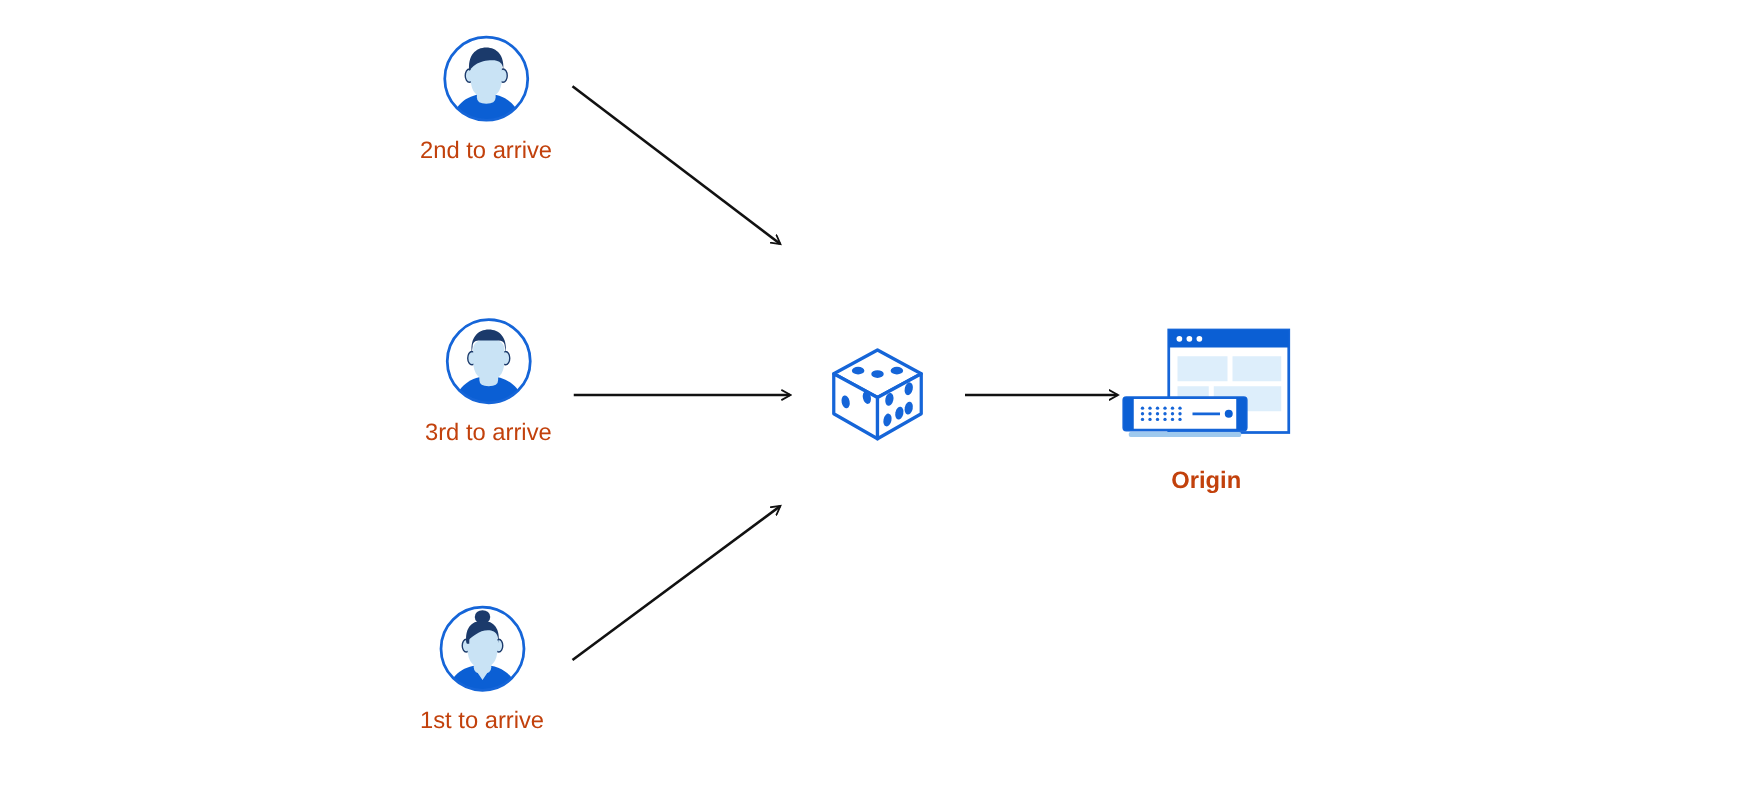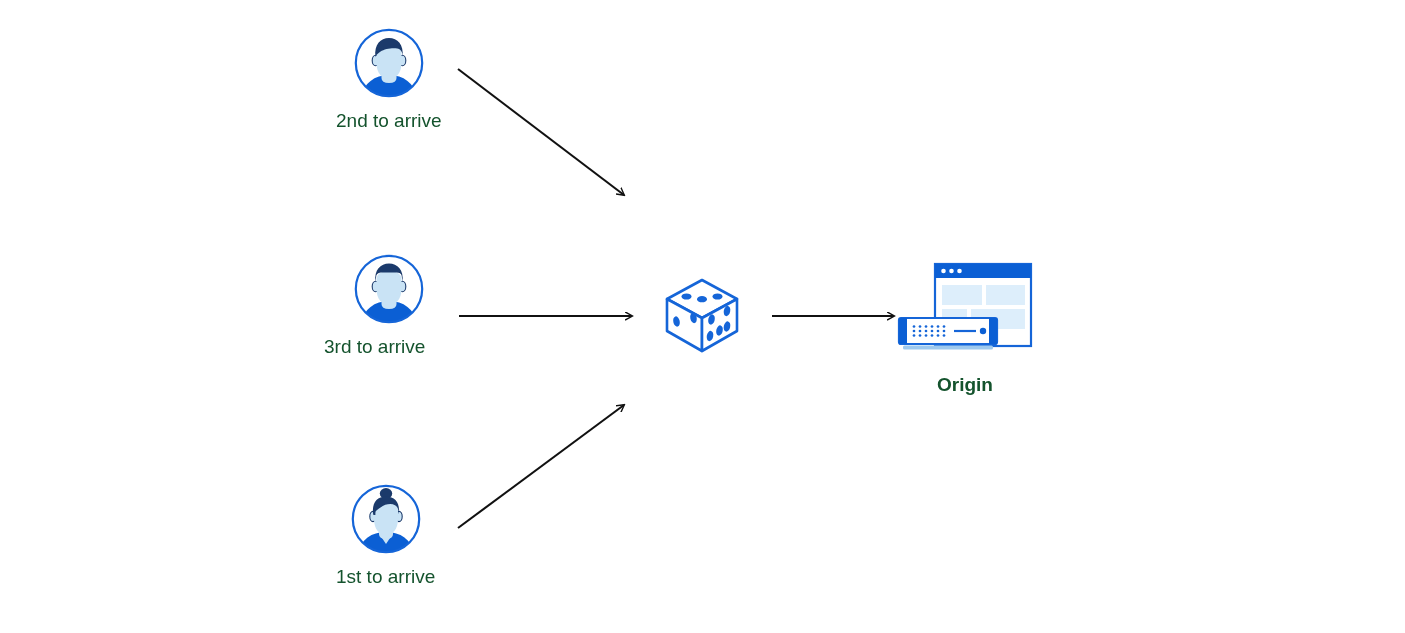--- a/index.html
+++ b/index.html
@@ -25,41 +25,41 @@
   .node {
     position: absolute;
     display: flex;
     flex-direction: column;
     align-items: center;
   }
   .node-label {
     margin-top: 10px;
     font-size: 19px;
     line-height: 1.25;
-    color: #14532d;
+    color: #c2410c;
     white-space: nowrap;
     font-family: "Liberation Sans", "DejaVu Sans", sans-serif;
   }
   .avatar-wrap { width: 72px; height: 72px; }
   .avatar-wrap svg { display: block; width: 72px; height: 72px; }
   .dice-wrap { width: 86px; height: 86px; }
   .dice-wrap svg { display: block; width: 86px; height: 86px; }
   .origin-wrap { width: 140px; height: 105px; }
   .origin-wrap svg { display: block; width: 140px; height: 105px; }
   .arrow-layer {
     position: absolute;
     left: 0; top: 0;
     width: 1405px;
     height: 633px;
     pointer-events: none;
   }
 
   
   #user-2nd  { left: 336px; top: 27px; }
-  #user-3rd  { left: 324px; top: 253px; align-items: flex-end; }
+  #user-3rd  { left: 340px; top: 253px; }
   #user-1st  { left: 336px; top: 483px; justify-content: center; }
   #randomizer{ left: 659px; top: 272px; }
   #origin    { left: 895px; top: 258px; font-weight: bold; }
 </style>
 </head>
 <body>
 
 <div id="canvas">
 
   <svg class="arrow-layer" viewBox="0 0 1405 633" xmlns="http://www.w3.org/2000/svg">

